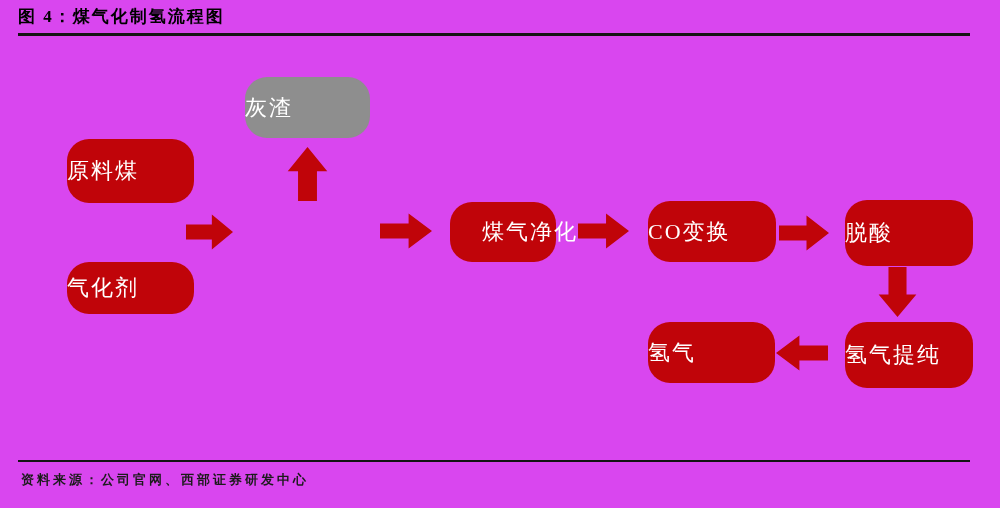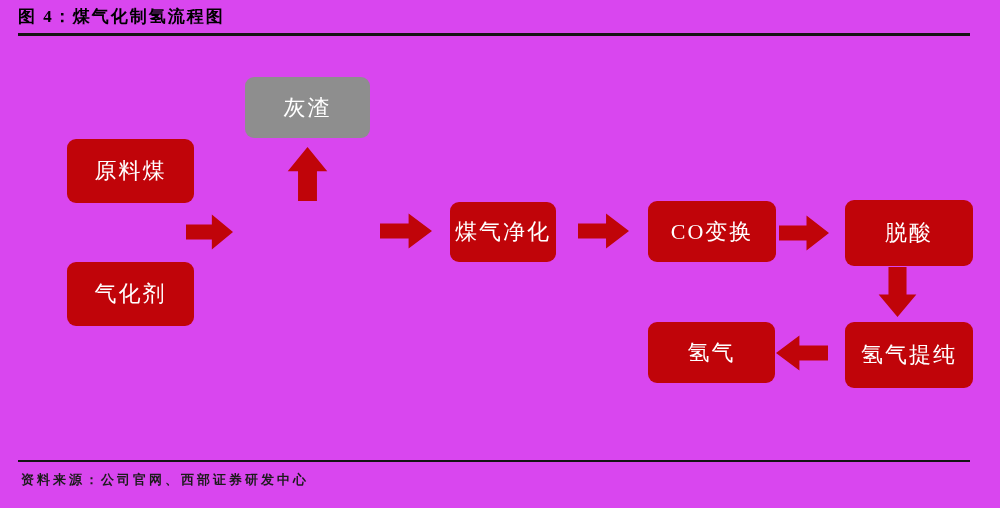--- a/index.html
+++ b/index.html
@@ -27,38 +27,38 @@
   }
   .rule-top{top:33px;height:3px;}
   .rule-bottom{top:460px;height:2px;}
   .source-note{
     position:absolute;left:21px;top:471px;
     font-size:13px;font-weight:bold;color:#1b1b1b;
     letter-spacing:3px;white-space:nowrap;
   }
   .box{
     position:absolute;
-    border-radius:9px;
-    display:flex;align-items:center;justify-content:center;
+    border-radius:22px;
+    display:flex;align-items:center;justify-content:flex-start;
     color:var(--c-box-text);
     font-size:22px;letter-spacing:2px;
     white-space:nowrap;
   }
   .box-red{background:var(--c-red);margin-left:8px;}
   .box-gray{background:var(--c-gray);}
   .arrow{position:absolute;}
   .arrow svg{display:block;width:100%;height:100%;}
   .arrow polygon{fill:var(--c-red);}
 
   
   #node-ash                {left:245px;top:77px; width:125px;height:61px;}
   #node-raw-coal           {left:59px; top:139px;width:127px;height:64px;}
-  #node-gasification-agent {left:59px; top:262px;width:127px;height:64px;}
+  #node-gasification-agent {left:59px; top:262px;width:127px;height:52px;}
   #node-gasification       {left:243px;top:202px;width:127px;height:61px;}
-  #node-gas-purification   {left:442px;top:202px;width:106px;height:60px;}
+  #node-gas-purification   {left:442px;top:202px;width:106px;height:60px;padding-left:32px;}
   #node-co-shift           {left:640px;top:201px;width:128px;height:61px;}
   #node-deacidification    {left:837px;top:200px;width:128px;height:66px;}
   #node-hydrogen-purification{left:837px;top:322px;width:128px;height:66px;}
   #node-hydrogen           {left:640px;top:322px;width:127px;height:61px;}
 
   
   #arrow-inputs-to-gasification          {left:186px;top:212px;width:47px;height:40px;}
   #arrow-gasification-to-ash             {left:286px;top:147px;width:43px;height:54px;}
   #arrow-gasification-to-gas-purification{left:380px;top:211px;width:52px;height:40px;}
   #arrow-gas-purification-to-co-shift    {left:578px;top:211px;width:51px;height:40px;}

